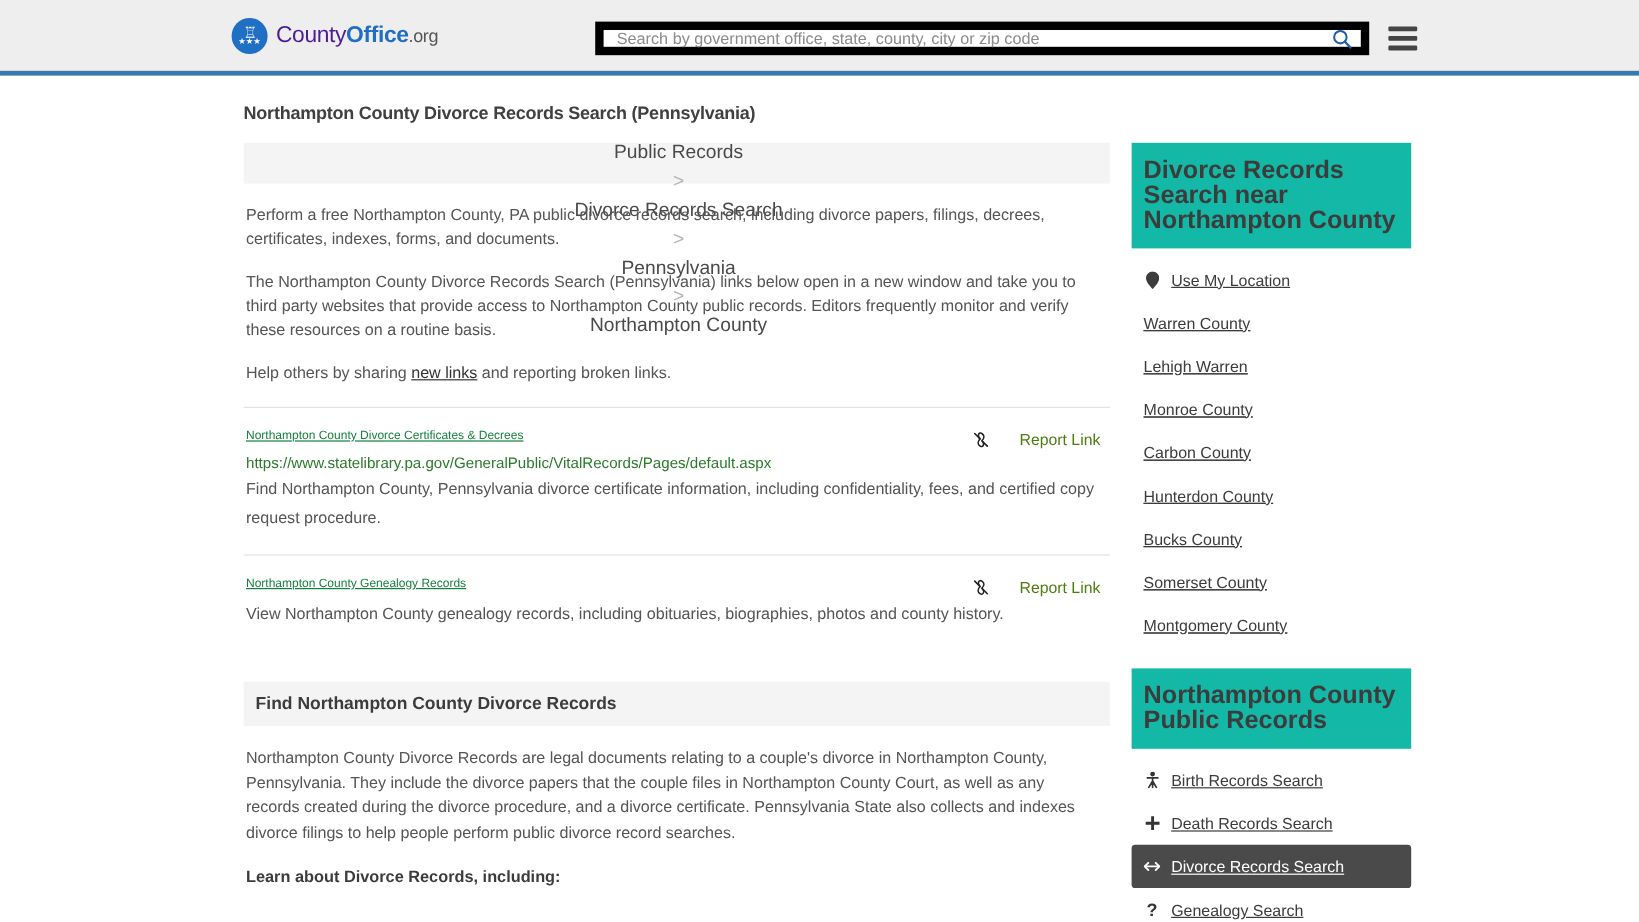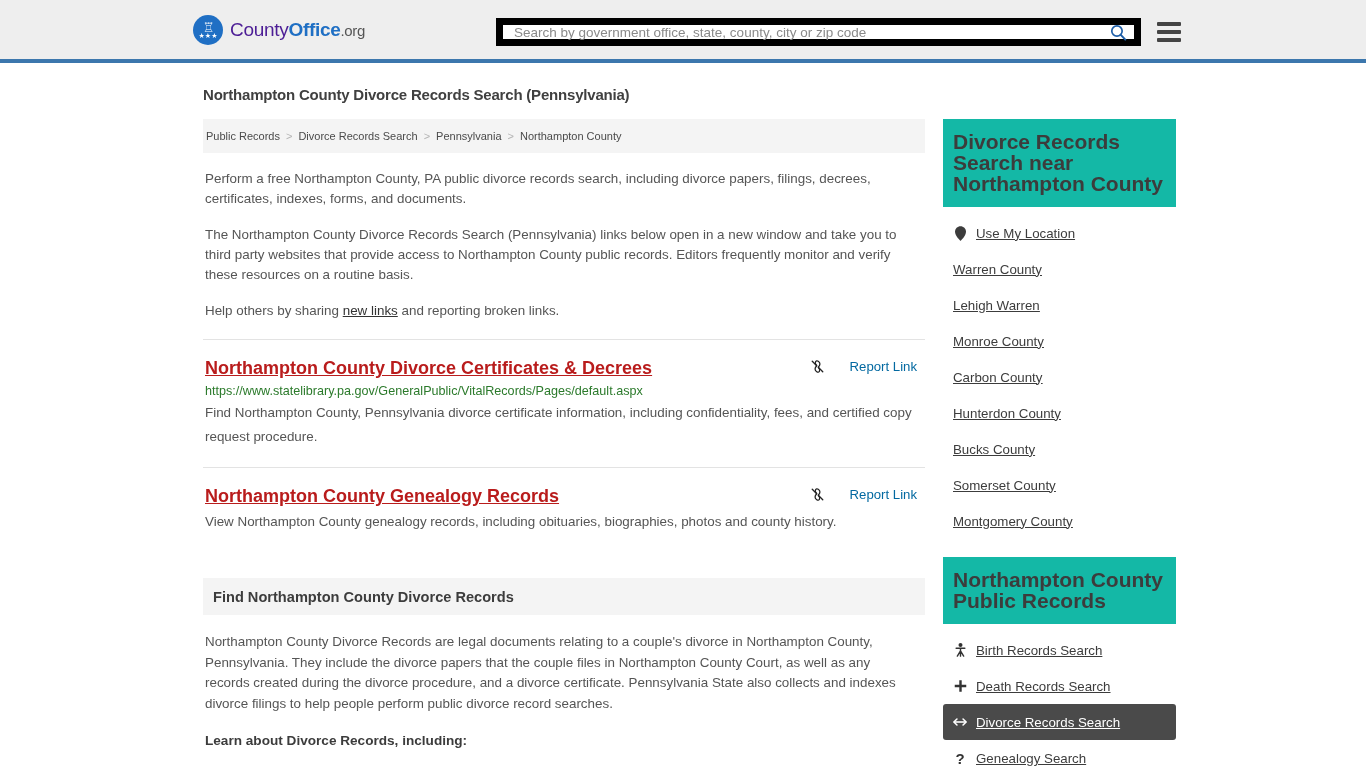--- a/index.html
+++ b/index.html
@@ -138,22 +138,23 @@
 
   
   #main-col { width: 722px; flex: none; }
 
   #breadcrumb {
     background: #f4f4f4;
     height: 34px;
     display: flex;
     align-items: center;
     padding-left: 3px;
-    font-size: 11px;
+    font-size: 16px;
     gap: 6px;
+    flex-direction: column;
   }
   #breadcrumb a {
     color: #4a4a4a;
     text-decoration: none;
   }
   #breadcrumb .sep { color: #b4b4b4; }
 
   .intro-p {
     font-size: 13.4px;
     line-height: 20px;
@@ -172,32 +173,32 @@
     margin-top: 18px;
   }
   .result:first-of-type { border-top: none; margin-top: 24px; }
 
   .result-head {
     display: flex;
     justify-content: space-between;
     align-items: flex-start;
   }
   .result-title {
-    font-size: 18px;
-    font-weight: bold;
-    color: #b91c1c;
+    font-size: 10px;
+    font-weight: normal;
+    color: #15803d;
     text-decoration: underline;
     cursor: pointer;
   }
   .report-link {
     display: flex;
     align-items: flex-end;
     gap: 25px;
     font-size: 13.2px;
-    color: #0369a1;
+    color: #4d7c0f;
     cursor: pointer;
     white-space: nowrap;
     padding-right: 8px;
     margin-top: 1px;
   }
   .result-url {
     font-size: 12.6px;
     color: #2b7a2b;
     margin-top: 5px;
     word-break: break-all;

